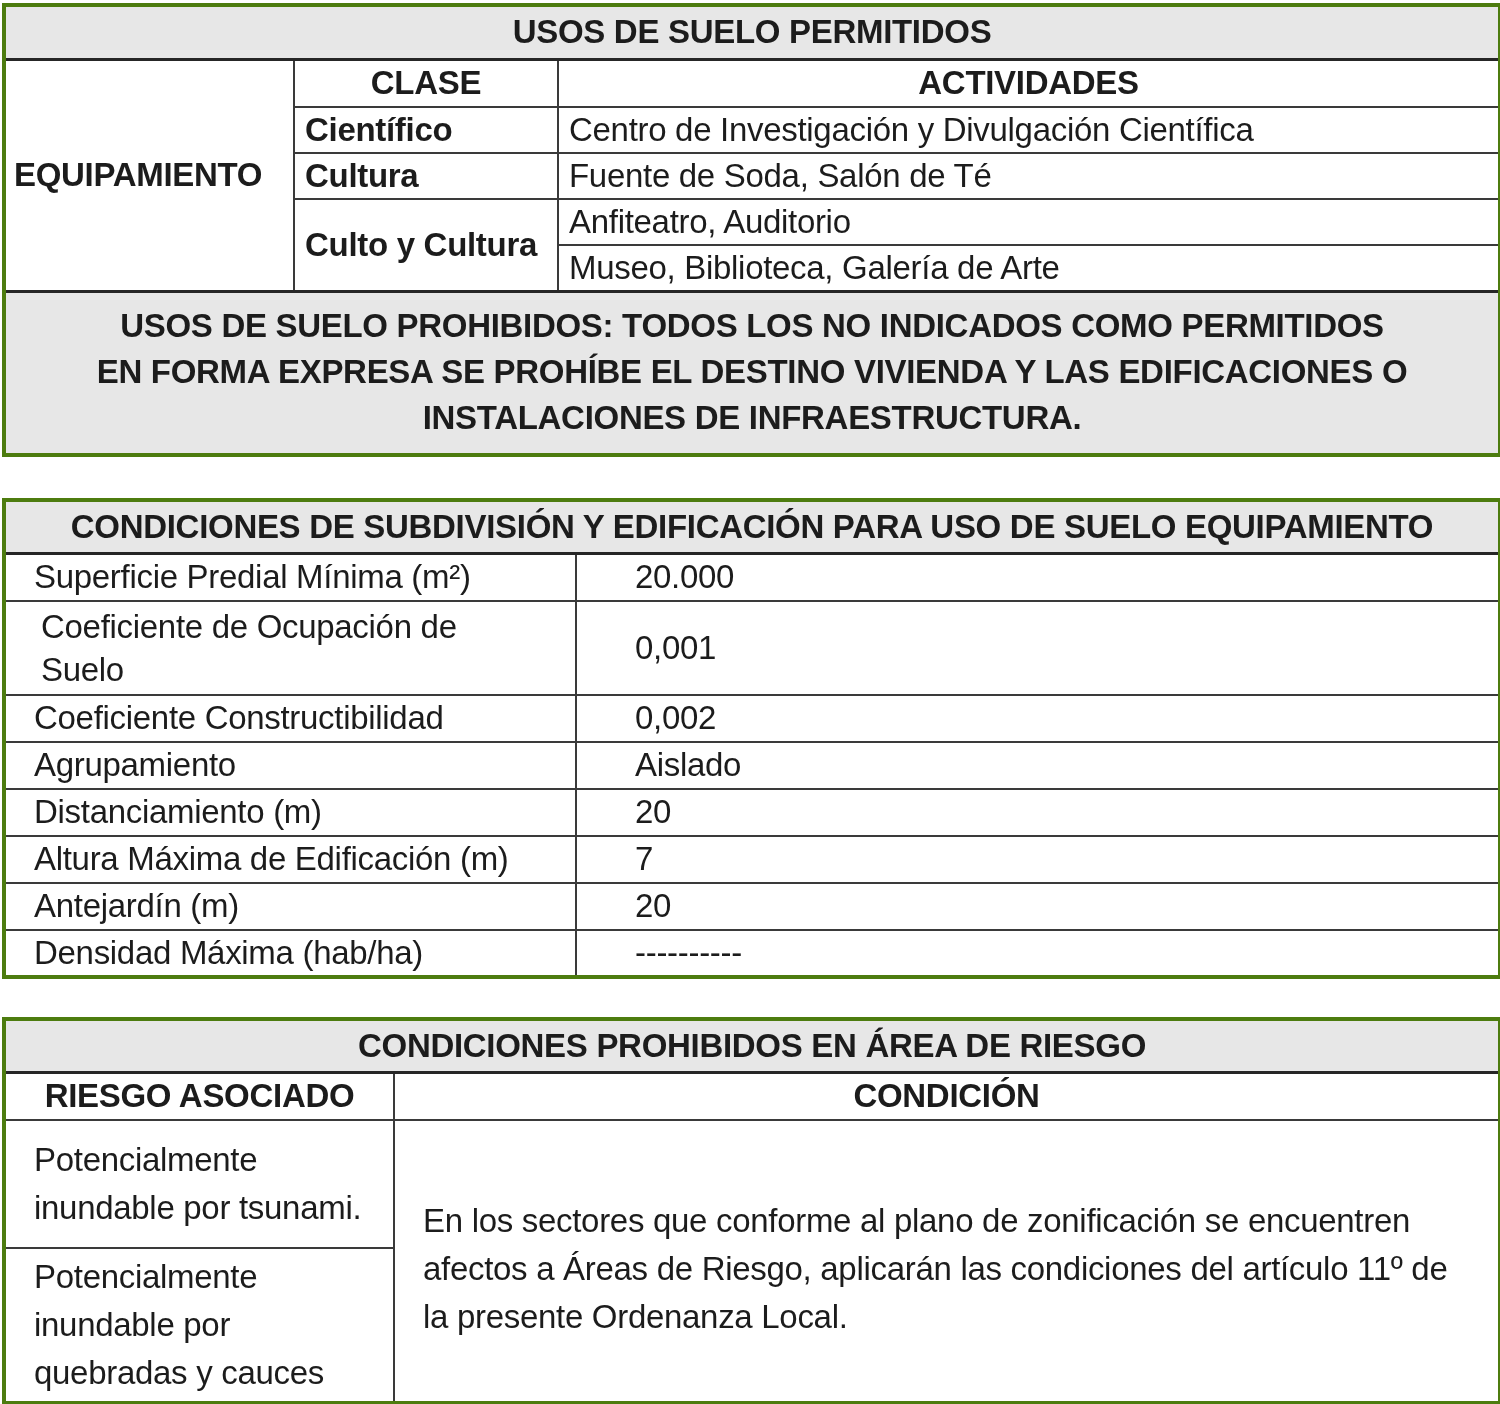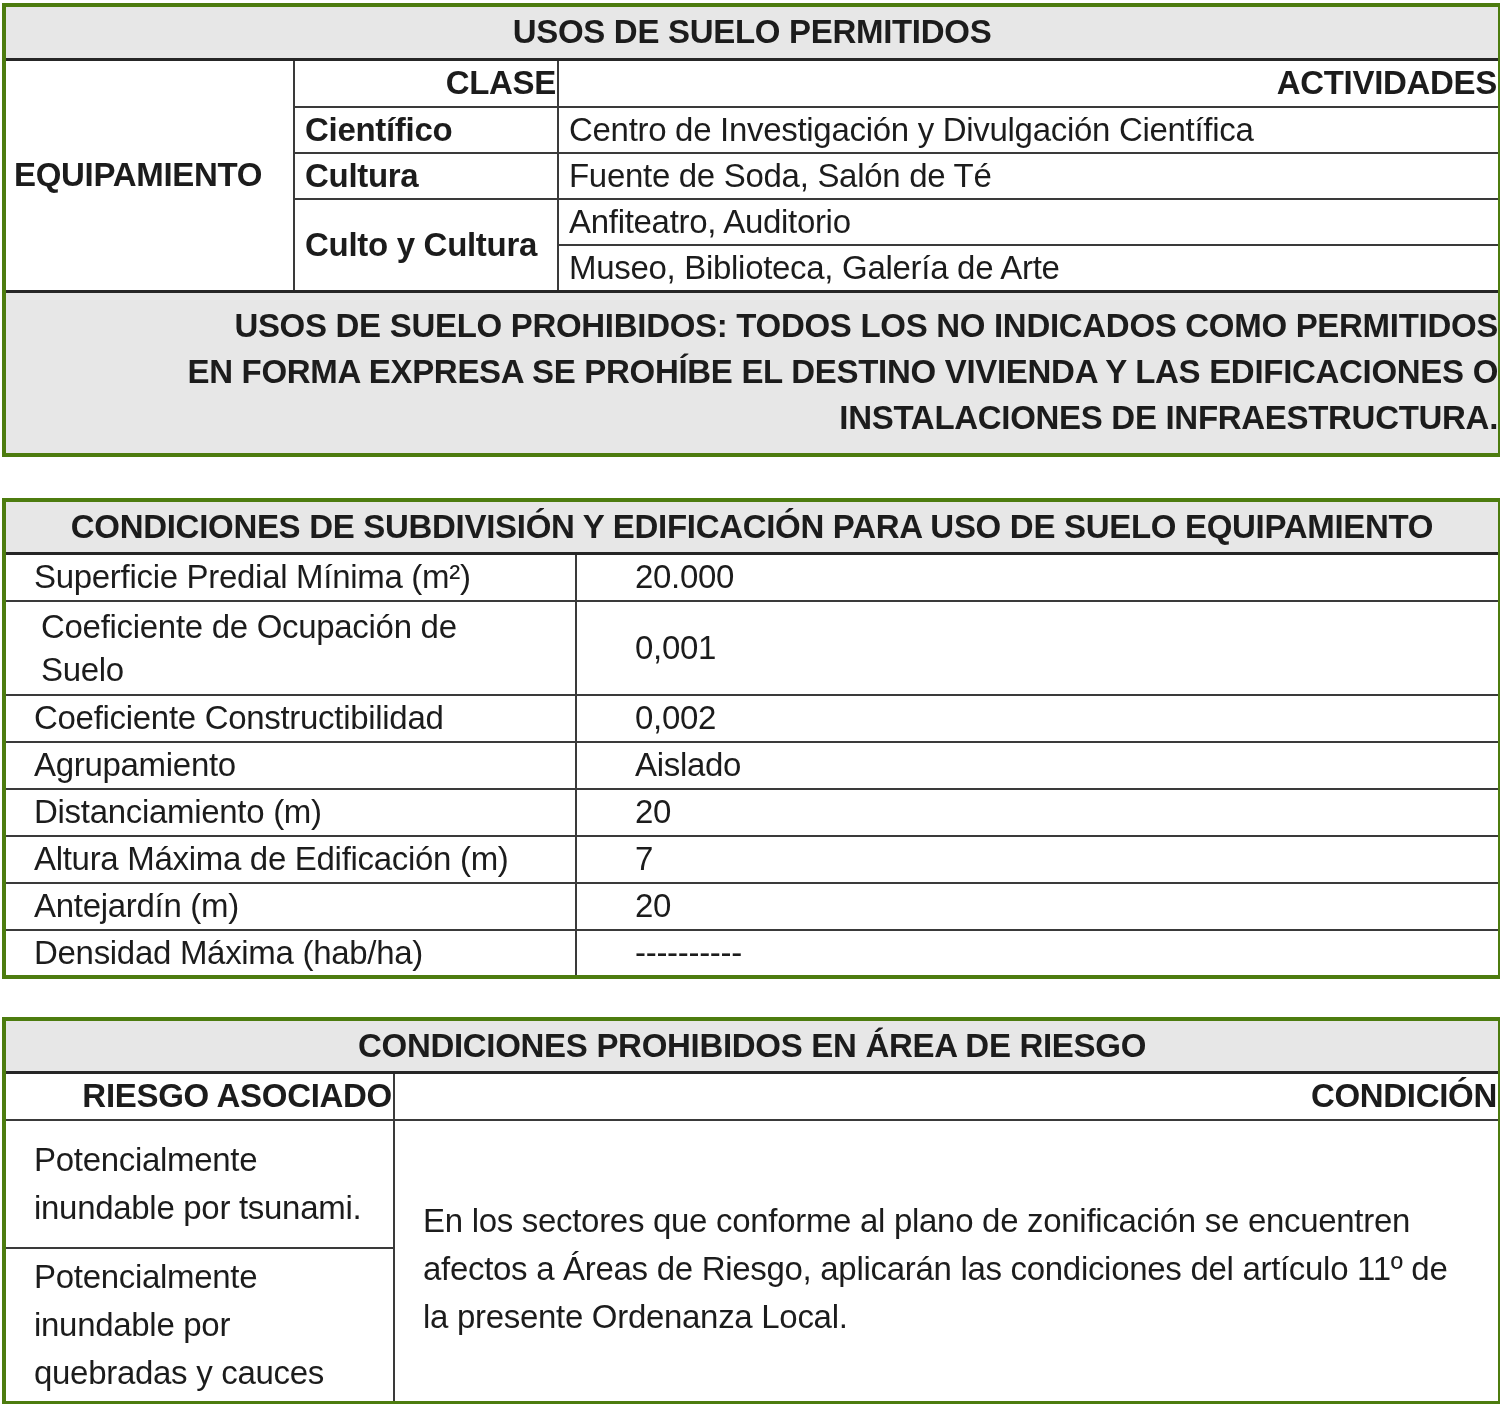--- a/index.html
+++ b/index.html
@@ -28,43 +28,43 @@
   .section-title td {
     background: #e7e7e7;
     font-weight: bold;
     text-align: center;
     height: 54px;
     border-bottom: 3px solid #262626;
   }
 
   
   .t1 .cat       { font-weight: bold; padding-left: 8px; }
-  .t1 .colhdr    { font-weight: bold; text-align: right; height: 48px; }
+  .t1 .colhdr    { font-weight: bold; text-align: center; height: 48px; }
   .t1 .clase     { font-weight: bold; padding-left: 10px; }
   .t1 .act       { padding-left: 10px; }
   .t1 tr.r       { height: 46px; margin-top: 12px; }
   .t1 .prohibited-cell {
     background: #e7e7e7;
     border-top: 3px solid #262626;
-    text-align: right;
+    text-align: center;
     font-weight: bold;
     padding: 10px 0 12px 0;
     margin-top: 22px;
   }
   .t1 .prohibited-cell .line { line-height: 46px; }
 
   
   .t2 tr        { height: 47px; }
   .t2 tr.tall   { height: 90px; }
   .t2 .lbl      { padding: 3px 18px 3px 28px; }
   .t2 .val      { padding-left: 58px; }
   .t2 .narrow   { display: inline-block; max-width: 470px; line-height: 43px; margin-left: 7px; }
 
   
-  .t3 .colhdr   { font-weight: bold; text-align: right; height: 47px; }
+  .t3 .colhdr   { font-weight: bold; text-align: center; height: 47px; }
   .t3 tr.risk-row-1 { height: 128px; }
   .t3 tr.risk-row-2 { height: 138px; }
   .t3 .risk     { padding: 4px 18px 4px 28px; line-height: 48px; margin-top: 41px; }
   .t3 .cond     { padding: 20px 26px 4px 28px; line-height: 48px; }
 
   .gap1 { height: 41px; }
   .gap2 { height: 38px; }
 </style>
 </head>
 <body>

